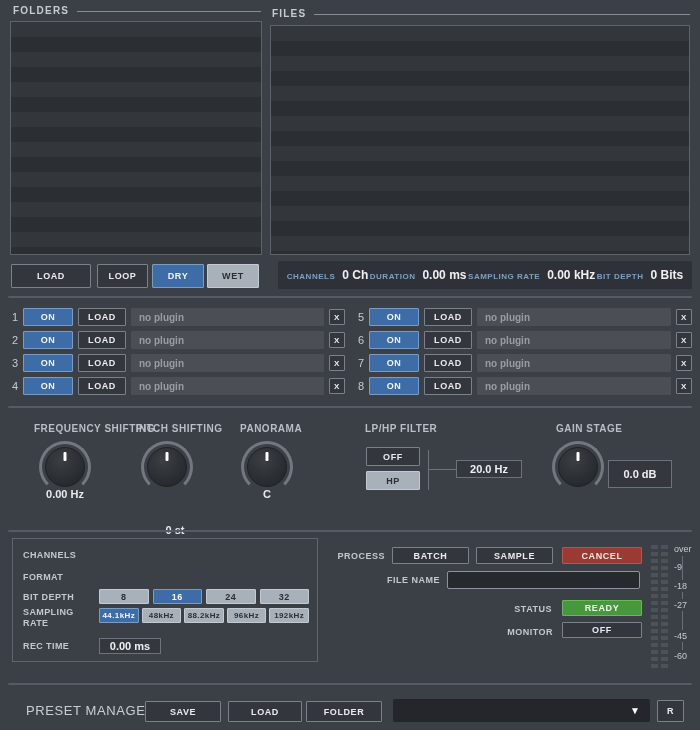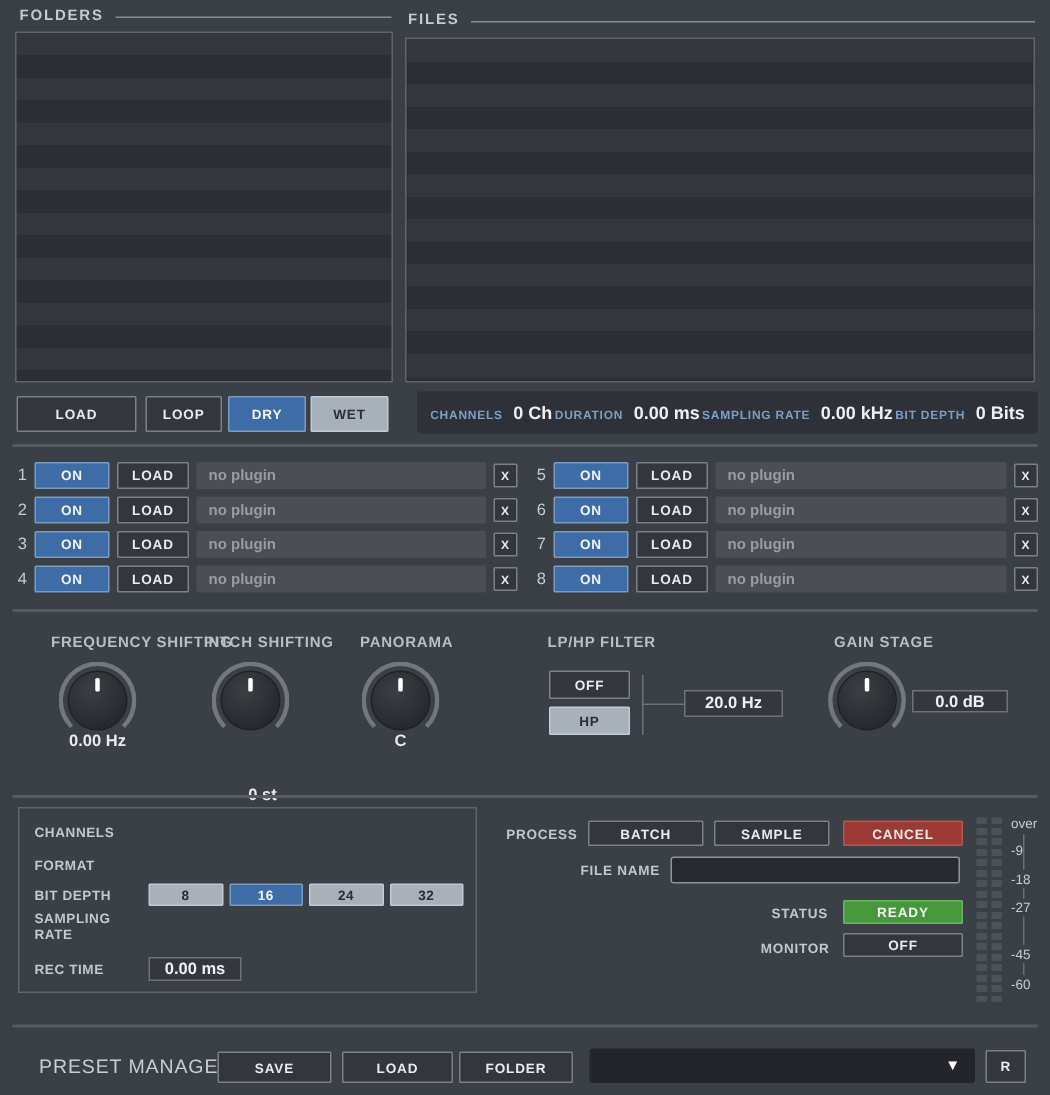--- a/index.html
+++ b/index.html
@@ -231,35 +231,42 @@
   <div class="fline" style="left:428px; top:469px; width:28px; height:1px;"></div>
   <div class="valbox" style="left:456px; top:460px; width:66px; height:18px;">20.0 Hz</div>
 
   <div class="fx-label" style="left:556px; top:423px;">GAIN STAGE</div>
   <div class="knob" style="left:552px; top:441px;">
     <div class="knob-ring"></div>
     <div class="knob-body">
       <div class="knob-ind"></div>
     </div>
   </div>
-  <div class="valbox" style="left:608px; top:460px; width:64px; height:15px;">0.0 dB</div>
+  <div class="valbox" style="left:608px; top:460px; width:64px; height:28px;">0.0 dB</div>
 
   <div class="divider" style="top:530px;"></div>
 
   <div class="rec-box">
     <div class="rec-label" style="top:11px;">CHANNELS</div>
     <div class="rec-label" style="top:33px;text-align:center;">FORMAT</div>
     <div class="rec-label" style="top:53px;">BIT DEPTH</div>
     <div class="rec-row" id="rec-bitdepth" style="top:50px; width:210px; height:15px;">
         <div class="opt-btn">8</div>
         <div class="opt-btn sel">16</div>
         <div class="opt-btn">24</div>
         <div class="opt-btn">32</div>
       </div>
     <div class="rec-label" style="top:68px; width:62px;">SAMPLING RATE</div>
+    <div class="rec-row" id="rec-sampling" style="top:69px; width:210px; height:15px; gap:3px;">
+        <div class="opt-btn sel" style="font-size: 8px;">44.1kHz</div>
+        <div class="opt-btn" style="font-size: 8px;">48kHz</div>
+        <div class="opt-btn" style="font-size: 8px;">88.2kHz</div>
+        <div class="opt-btn" style="font-size: 8px;">96kHz</div>
+        <div class="opt-btn" style="font-size: 8px;">192kHz</div>
+      </div>
     <div class="rec-label" style="top:102px;">REC TIME</div>
     <div class="valbox" style="left:86px; top:99px; width:62px; height:16px;">0.00 ms</div>
   </div>
 
   <div class="proc-label" style="left:330px; top:551px; width:55px;">PROCESS</div>
   <div class="btn" style="left:392px; top:547px; width:77px; height:17px;">BATCH</div>
   <div class="btn" style="left:476px; top:547px; width:77px; height:17px;">SAMPLE</div>
   <div class="btn red" style="left:562px; top:547px; width:80px; height:17px;">CANCEL</div>
 
   <div class="proc-label" style="left:375px; top:575px; width:65px;">FILE NAME</div>

